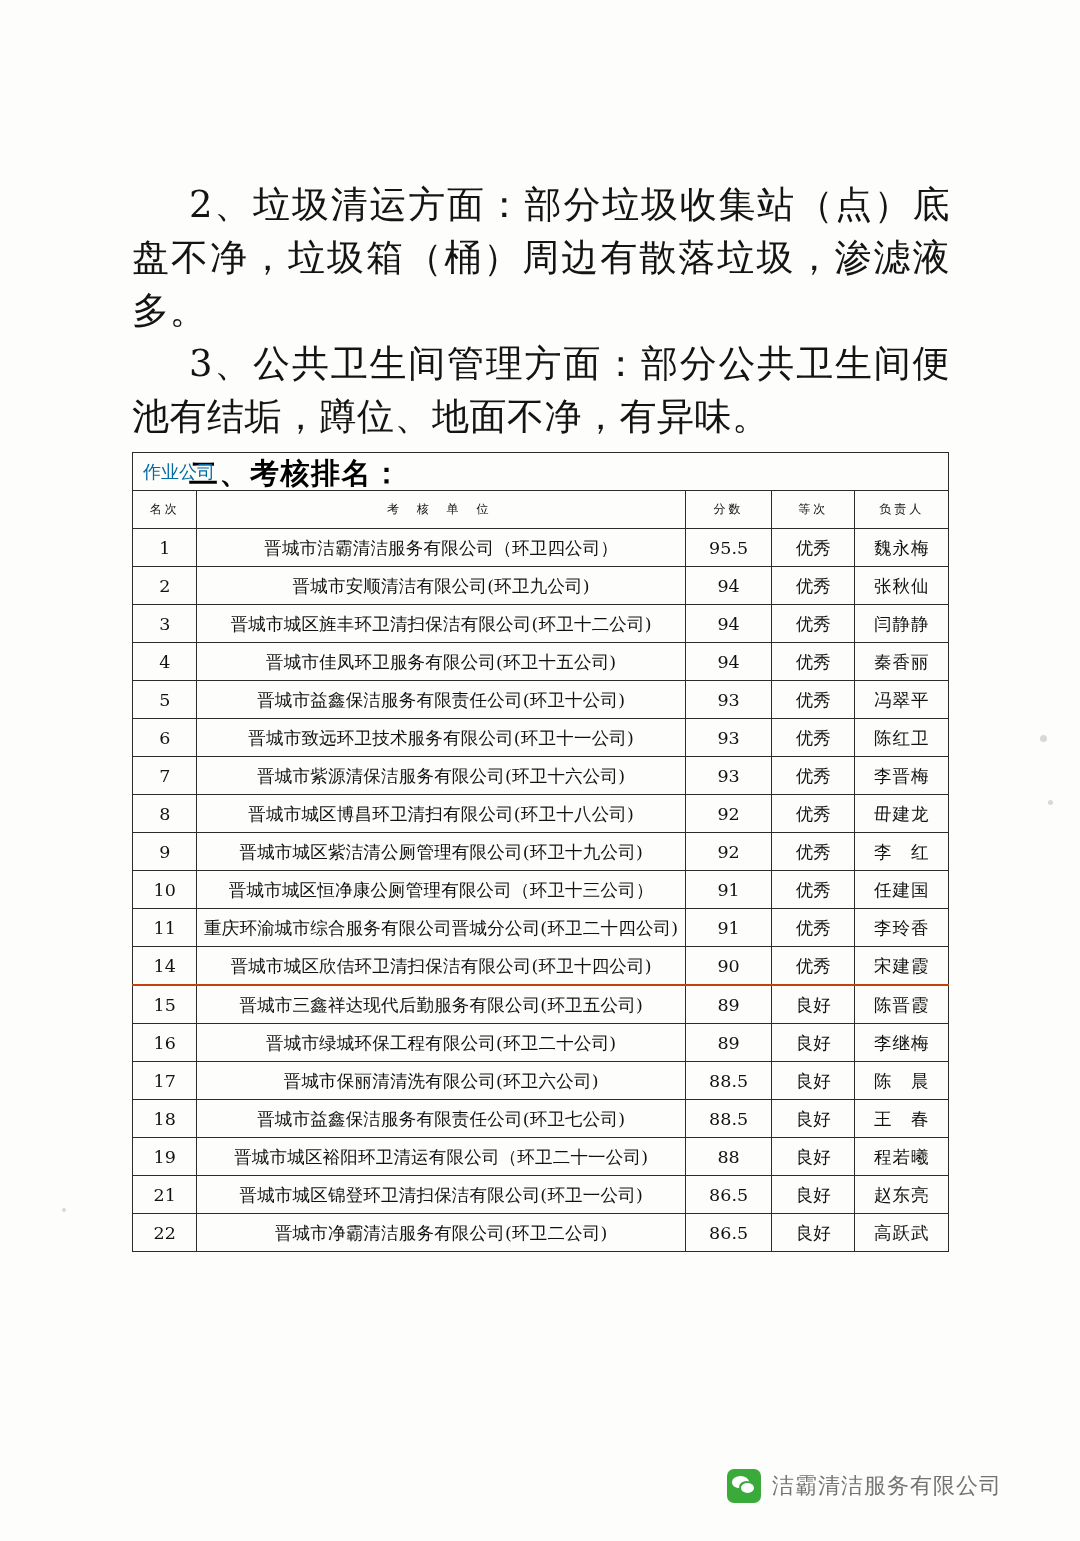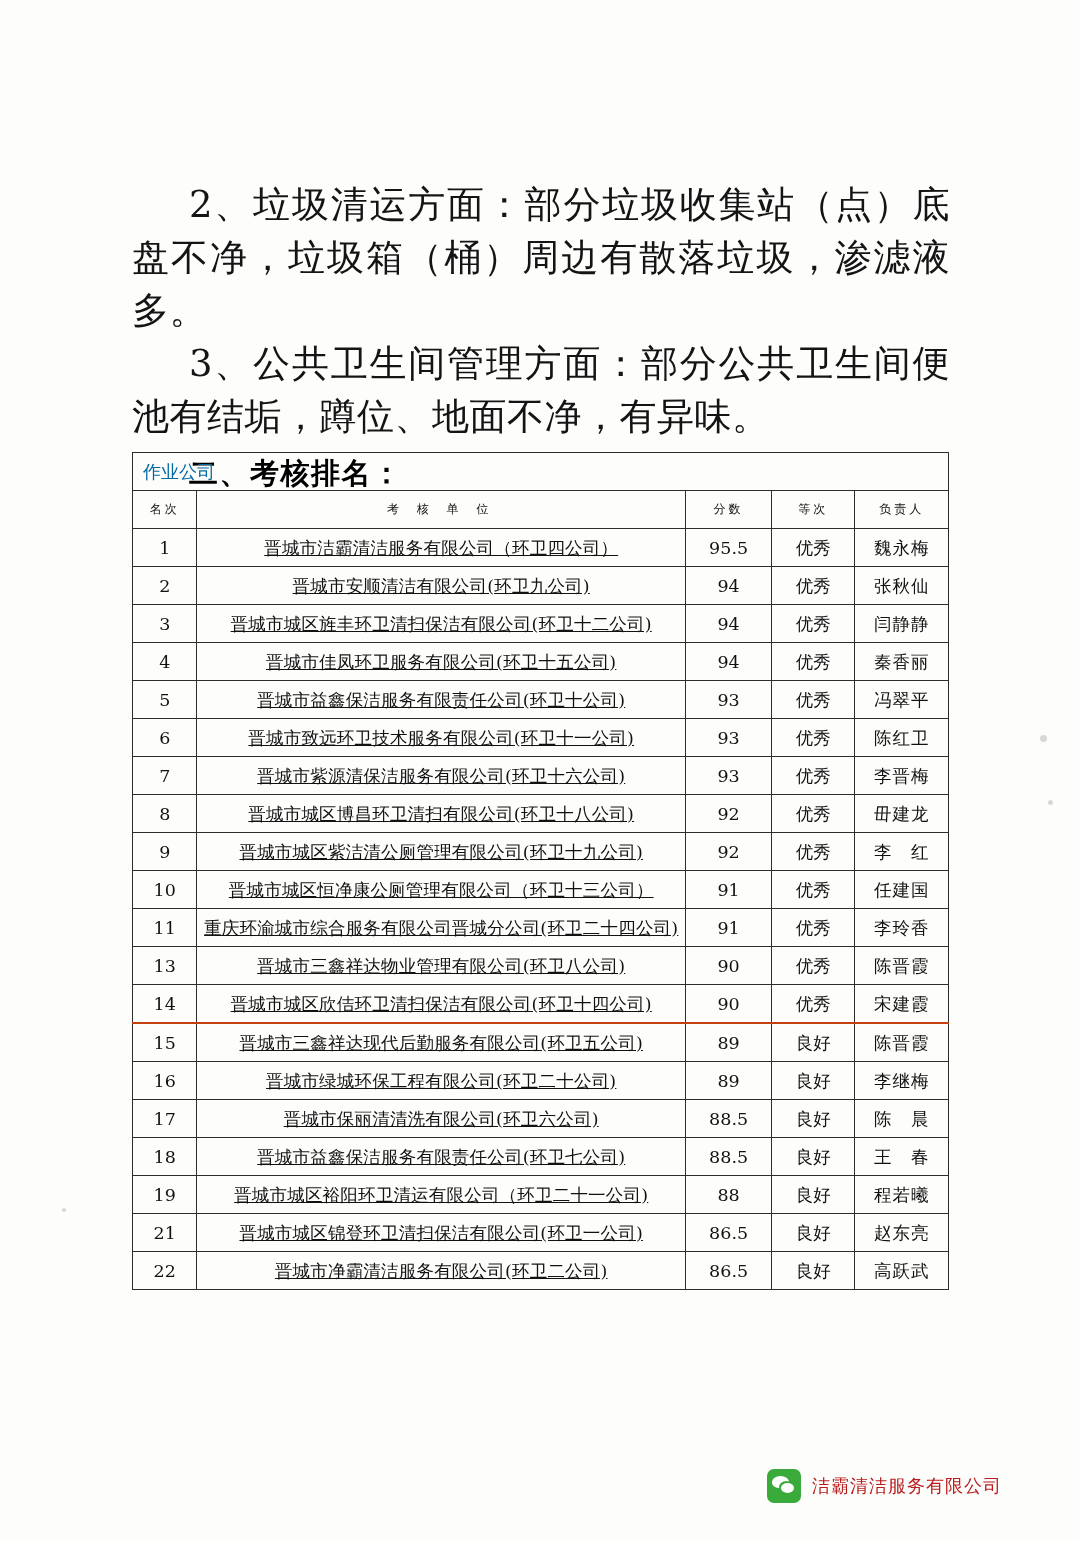--- a/index.html
+++ b/index.html
@@ -73,21 +73,20 @@
     font-size: 12px;
     letter-spacing: 3px;
   }
   .head-cell.wide {
     letter-spacing: 7px;
   }
   .unit-cell {
     font-size: 17.5px;
     letter-spacing: 0.2px;
     white-space: nowrap;
-    text-decoration: underline;
   }
   .col-rank { width: 62px; }
   .col-unit { width: 470px; }
   .col-score { width: 83px; }
   .col-grade { width: 80px; }
   .col-person { width: 90px; }
   .name-cell { letter-spacing: 1px; }
   .name-cell.spaced { letter-spacing: 7px; padding-left: 6px; }
   tr.grade-break td { border-top: 2px solid #c2410c; margin-left: 8px; }
   .footer {
@@ -128,22 +127,22 @@
     position: absolute;
     width: 13px;
     height: 10px;
     background: #ffffff;
     border-radius: 50%;
     left: 14px;
     top: 14px;
     box-shadow: -1px -1px 0 1px #3aab3a;
   }
   .wechat-name {
-    font-size: 18px;
-    color: #b91c1c;
+    font-size: 22px;
+    color: #737373;
     letter-spacing: 1px;
     font-family: "DejaVu Sans", "Liberation Sans", sans-serif;
   }
   .speck {
     position: absolute;
     background: #d8d8d4;
     border-radius: 50%;
   }
 </style>
 </head>
@@ -252,27 +251,20 @@
         <td class="name-cell">任建国</td>
       </tr>
       <tr>
         <td>11</td>
         <td class="unit-cell">重庆环渝城市综合服务有限公司晋城分公司(环卫二十四公司)</td>
         <td>91</td>
         <td>优秀</td>
         <td class="name-cell">李玲香</td>
       </tr>
       <tr>
-        <td>13</td>
-        <td class="unit-cell">晋城市三鑫祥达物业管理有限公司(环卫八公司)</td>
-        <td>90</td>
-        <td>优秀</td>
-        <td class="name-cell">陈晋霞</td>
-      </tr>
-      <tr>
         <td>14</td>
         <td class="unit-cell">晋城市城区欣佶环卫清扫保洁有限公司(环卫十四公司)</td>
         <td>90</td>
         <td>优秀</td>
         <td class="name-cell">宋建霞</td>
       </tr>
 
       <tr class="grade-break">
         <td>15</td>
         <td class="unit-cell">晋城市三鑫祥达现代后勤服务有限公司(环卫五公司)</td>

